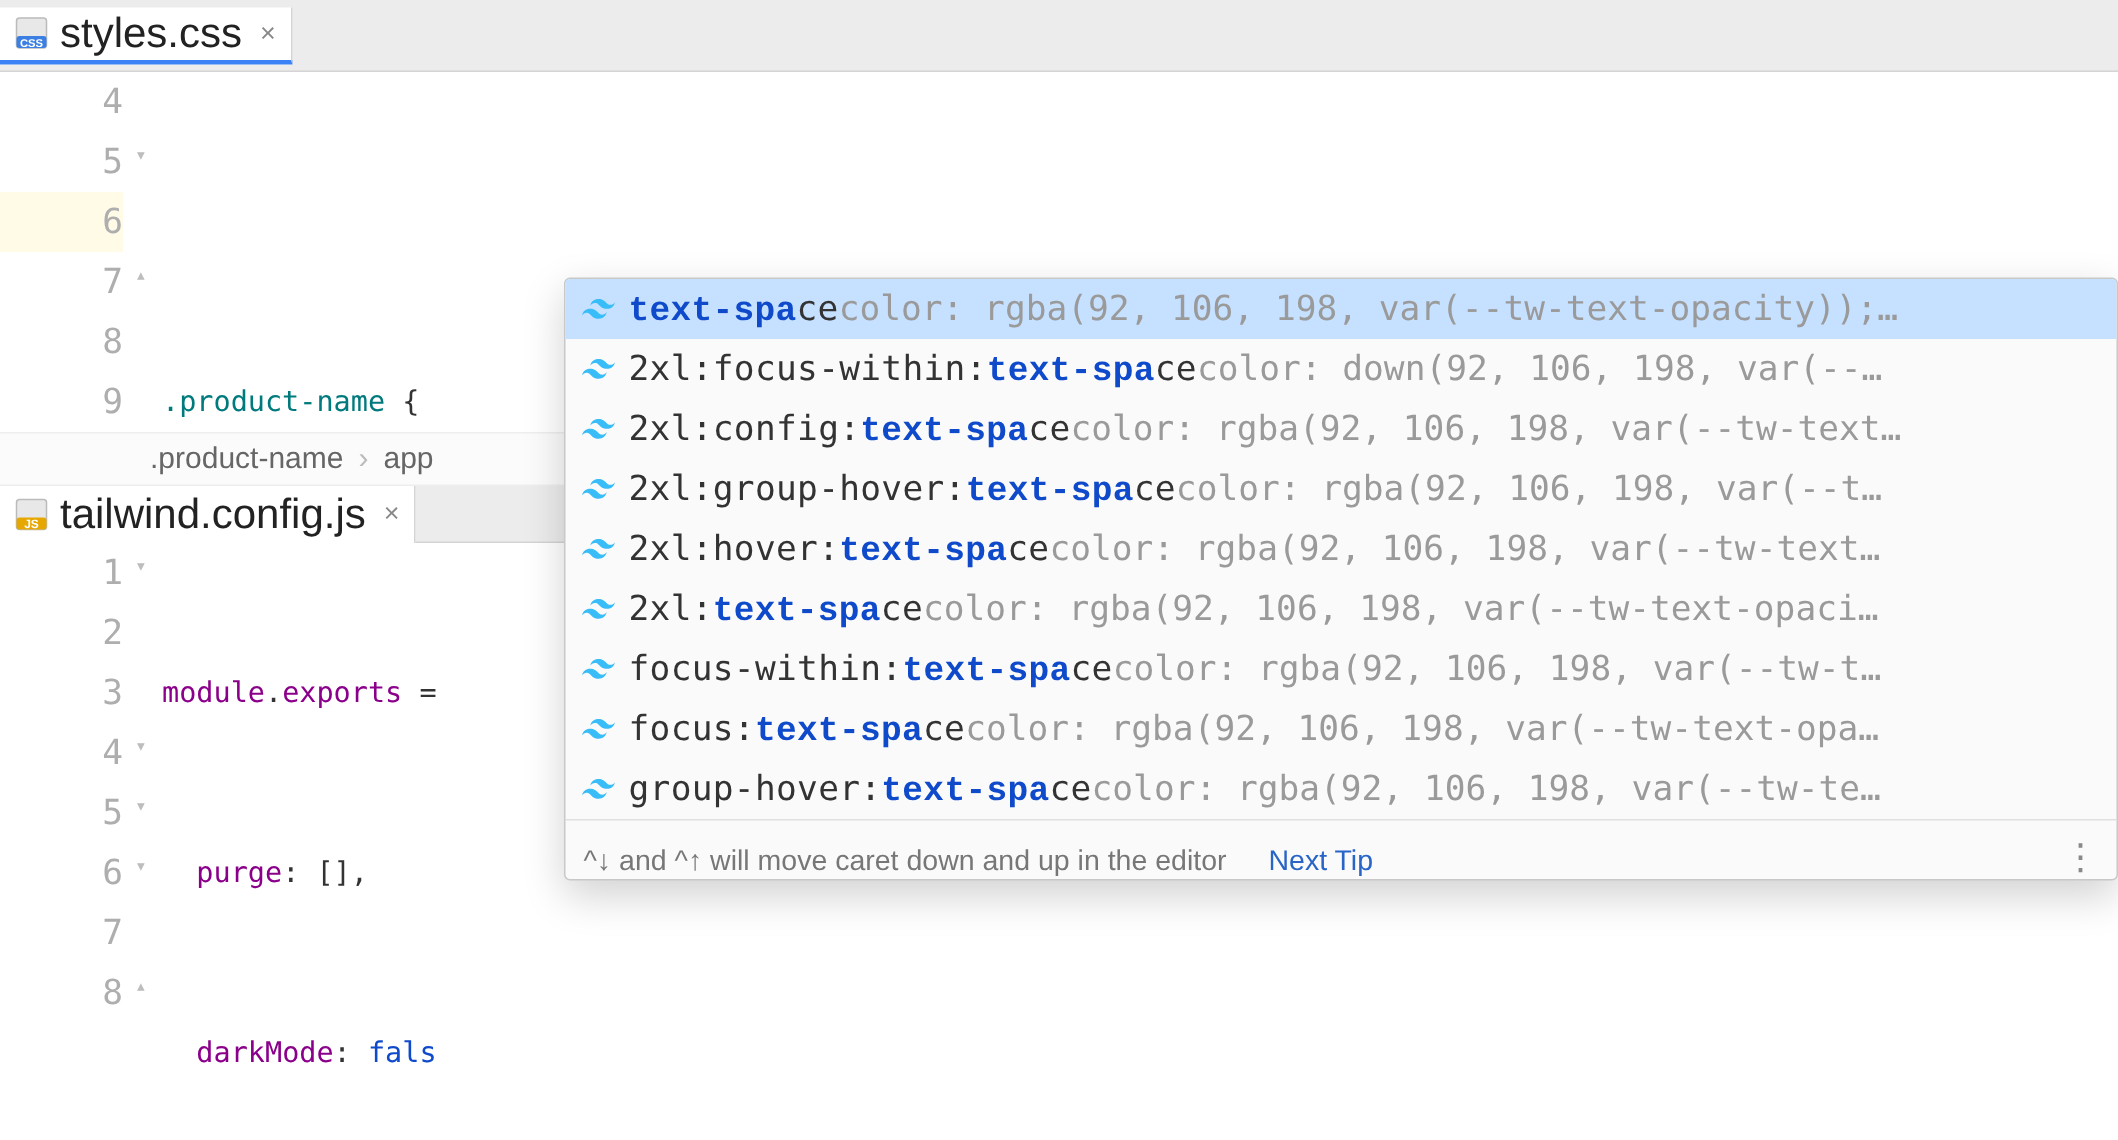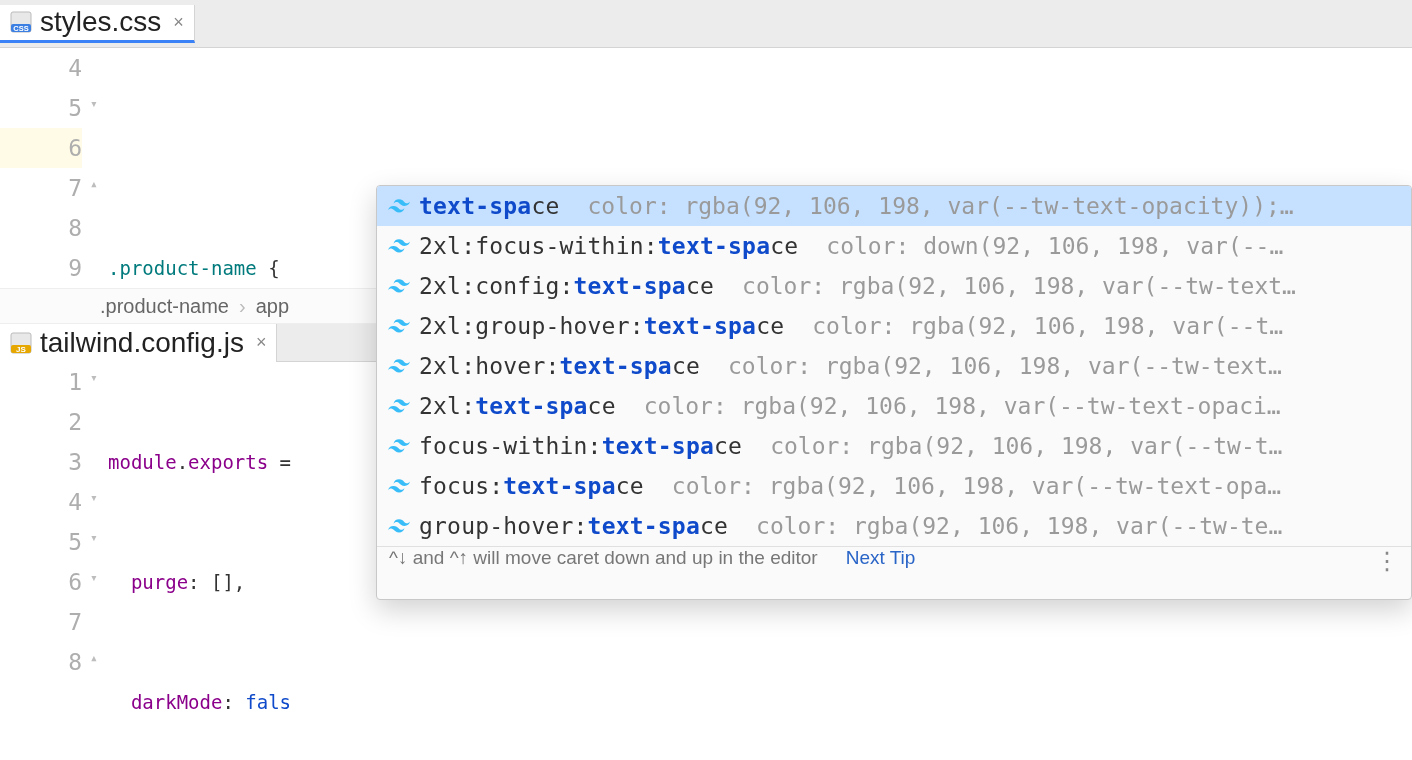--- a/index.html
+++ b/index.html
@@ -134,33 +134,32 @@
   }
   .ac-row.selected { background: #c6e0ff; }
   .ac-icon {
     flex: 0 0 24px;
     display: flex;
     align-items: center;
     justify-content: center;
     margin-right: 8px;
   }
   .ac-label { font-family: inherit; letter-spacing: 0.2px; }
-  .ac-label .match { color: #0f4acb; font-weight: 600; }
+  .ac-label .match { color: #0f4acb; font-weight: 600; font-family: Liberation Mono, monospace; }
   .ac-label .rest { color: #333; }
   .ac-hint {
-    margin-left: 28px;
     color: #9a9a9a;
     overflow: hidden;
     text-overflow: clip;
     flex: 1;
   }
   .ac-footer {
     display: flex;
-    align-items: flex-start;
-    height: 53px;
+    align-items: flex-end;
+    height: 40px;
     border-top: 1px solid #e0e0e0;
     padding: 0 12px;
     font-family: -apple-system, sans-serif;
     font-size: 19px;
     color: #777;
   }
   .ac-footer .link { color: #2964c7; margin-left: 28px; }
   .ac-footer .more {
     margin-left: auto;
     font-size: 24px;

